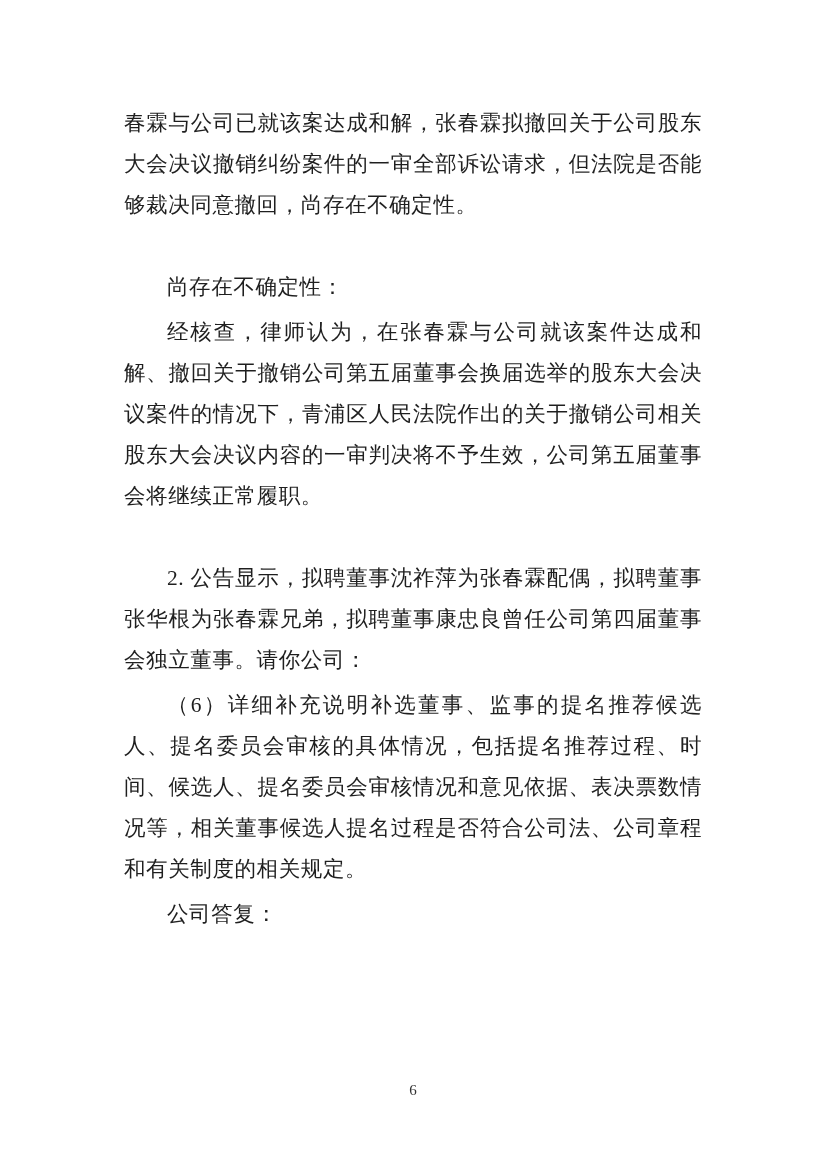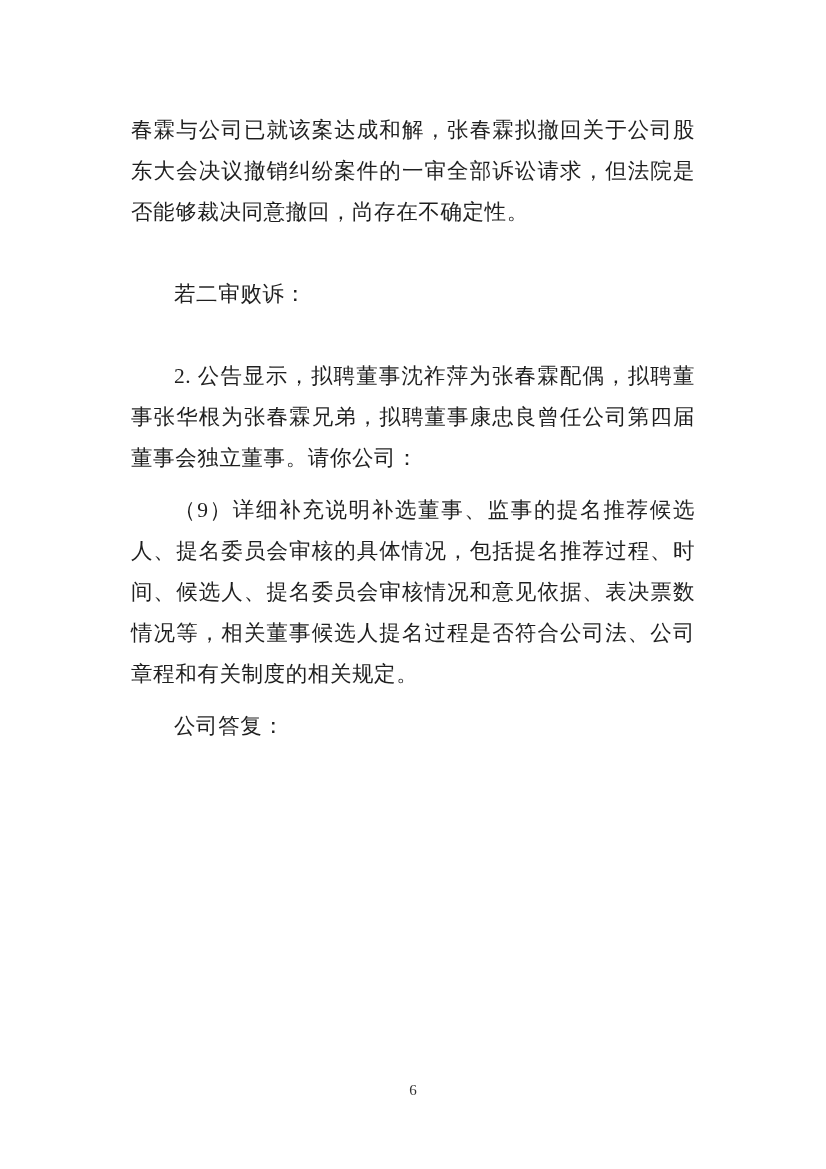--- a/index.html
+++ b/index.html
@@ -28,21 +28,21 @@
 
   
   #text-body {
     position: absolute;
     left: 120px;
     top: 99px;
     width: 586px;
   }
 
   .para {
-    margin: 11px;
+    margin: 4px;
     padding: 0;
     font-size: 21.5px;
     line-height: 41px;
     text-align: justify;
     text-justify: inter-ideograph;
     letter-spacing: 0.6px;
     color: #1f1f1f;
     font-family: "Liberation Serif", "DejaVu Serif", serif;
     -webkit-font-smoothing: antialiased;
   }
@@ -75,26 +75,27 @@
 </head>
 <body>
 
 <div id="page">
 
   <div id="text-body">
 
     <p class="para no-indent">春霖与公司已就该案达成和解，张春霖拟撤回关于公司股东大会决议撤销纠纷案件的一审全部诉讼请求，但法院是否能够裁决同意撤回，尚存在不确定性。</p>
 
 
-    <p class="para indent gap-before">若二审败诉：</p>
+    <p class="para indent gap-before">尚存在不确定性：</p>
 
+    <p class="para indent">经核查，律师认为，在张春霖与公司就该案件达成和解、撤回关于撤销公司第五届董事会换届选举的股东大会决议案件的情况下，青浦区人民法院作出的关于撤销公司相关股东大会决议内容的一审判决将不予生效，公司第五届董事会将继续正常履职。</p>
 
     <p class="para indent gap-before">2. 公告显示，拟聘董事沈祚萍为张春霖配偶，拟聘董事张华根为张春霖兄弟，拟聘董事康忠良曾任公司第四届董事会独立董事。请你公司：</p>
 
-    <p class="para indent">（9）详细补充说明补选董事、监事的提名推荐候选人、提名委员会审核的具体情况，包括提名推荐过程、时间、候选人、提名委员会审核情况和意见依据、表决票数情况等，相关董事候选人提名过程是否符合公司法、公司章程和有关制度的相关规定。</p>
+    <p class="para indent">（6）详细补充说明补选董事、监事的提名推荐候选人、提名委员会审核的具体情况，包括提名推荐过程、时间、候选人、提名委员会审核情况和意见依据、表决票数情况等，相关董事候选人提名过程是否符合公司法、公司章程和有关制度的相关规定。</p>
 
     <p class="para indent">公司答复：</p>
 
   </div>
 
   <div id="page-number">6</div>
 
 </div>
 
 </body></html>

